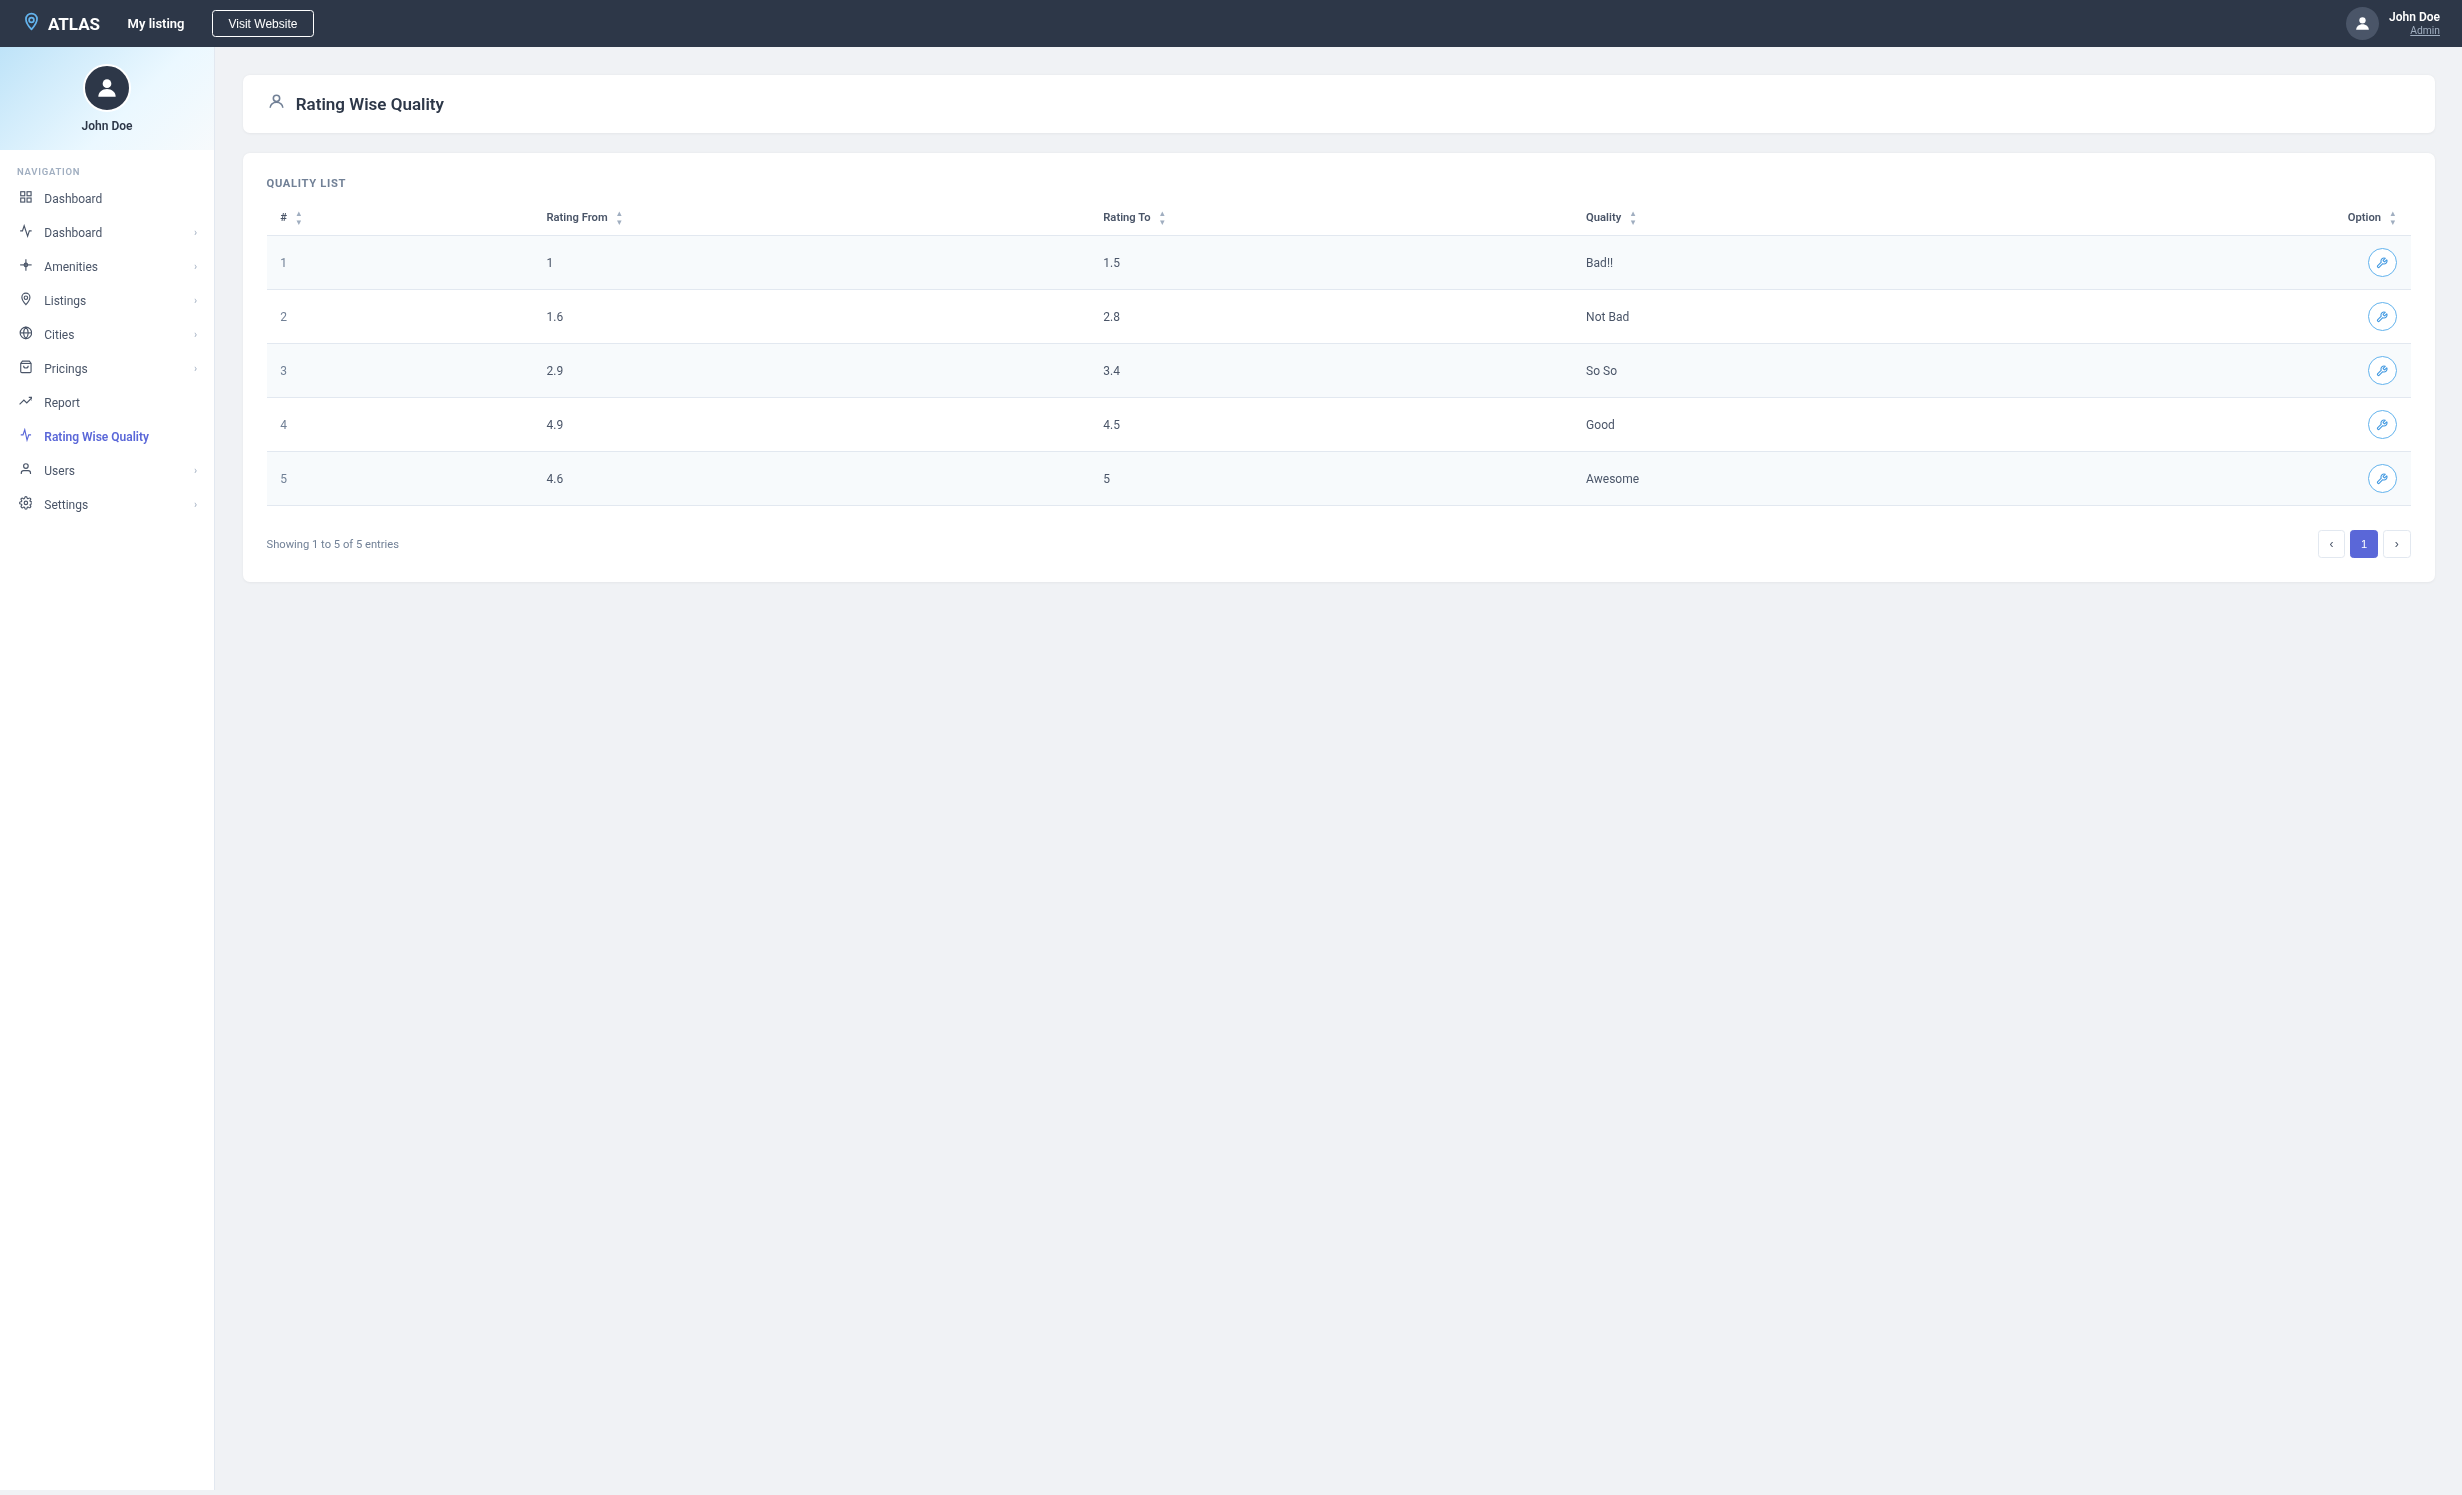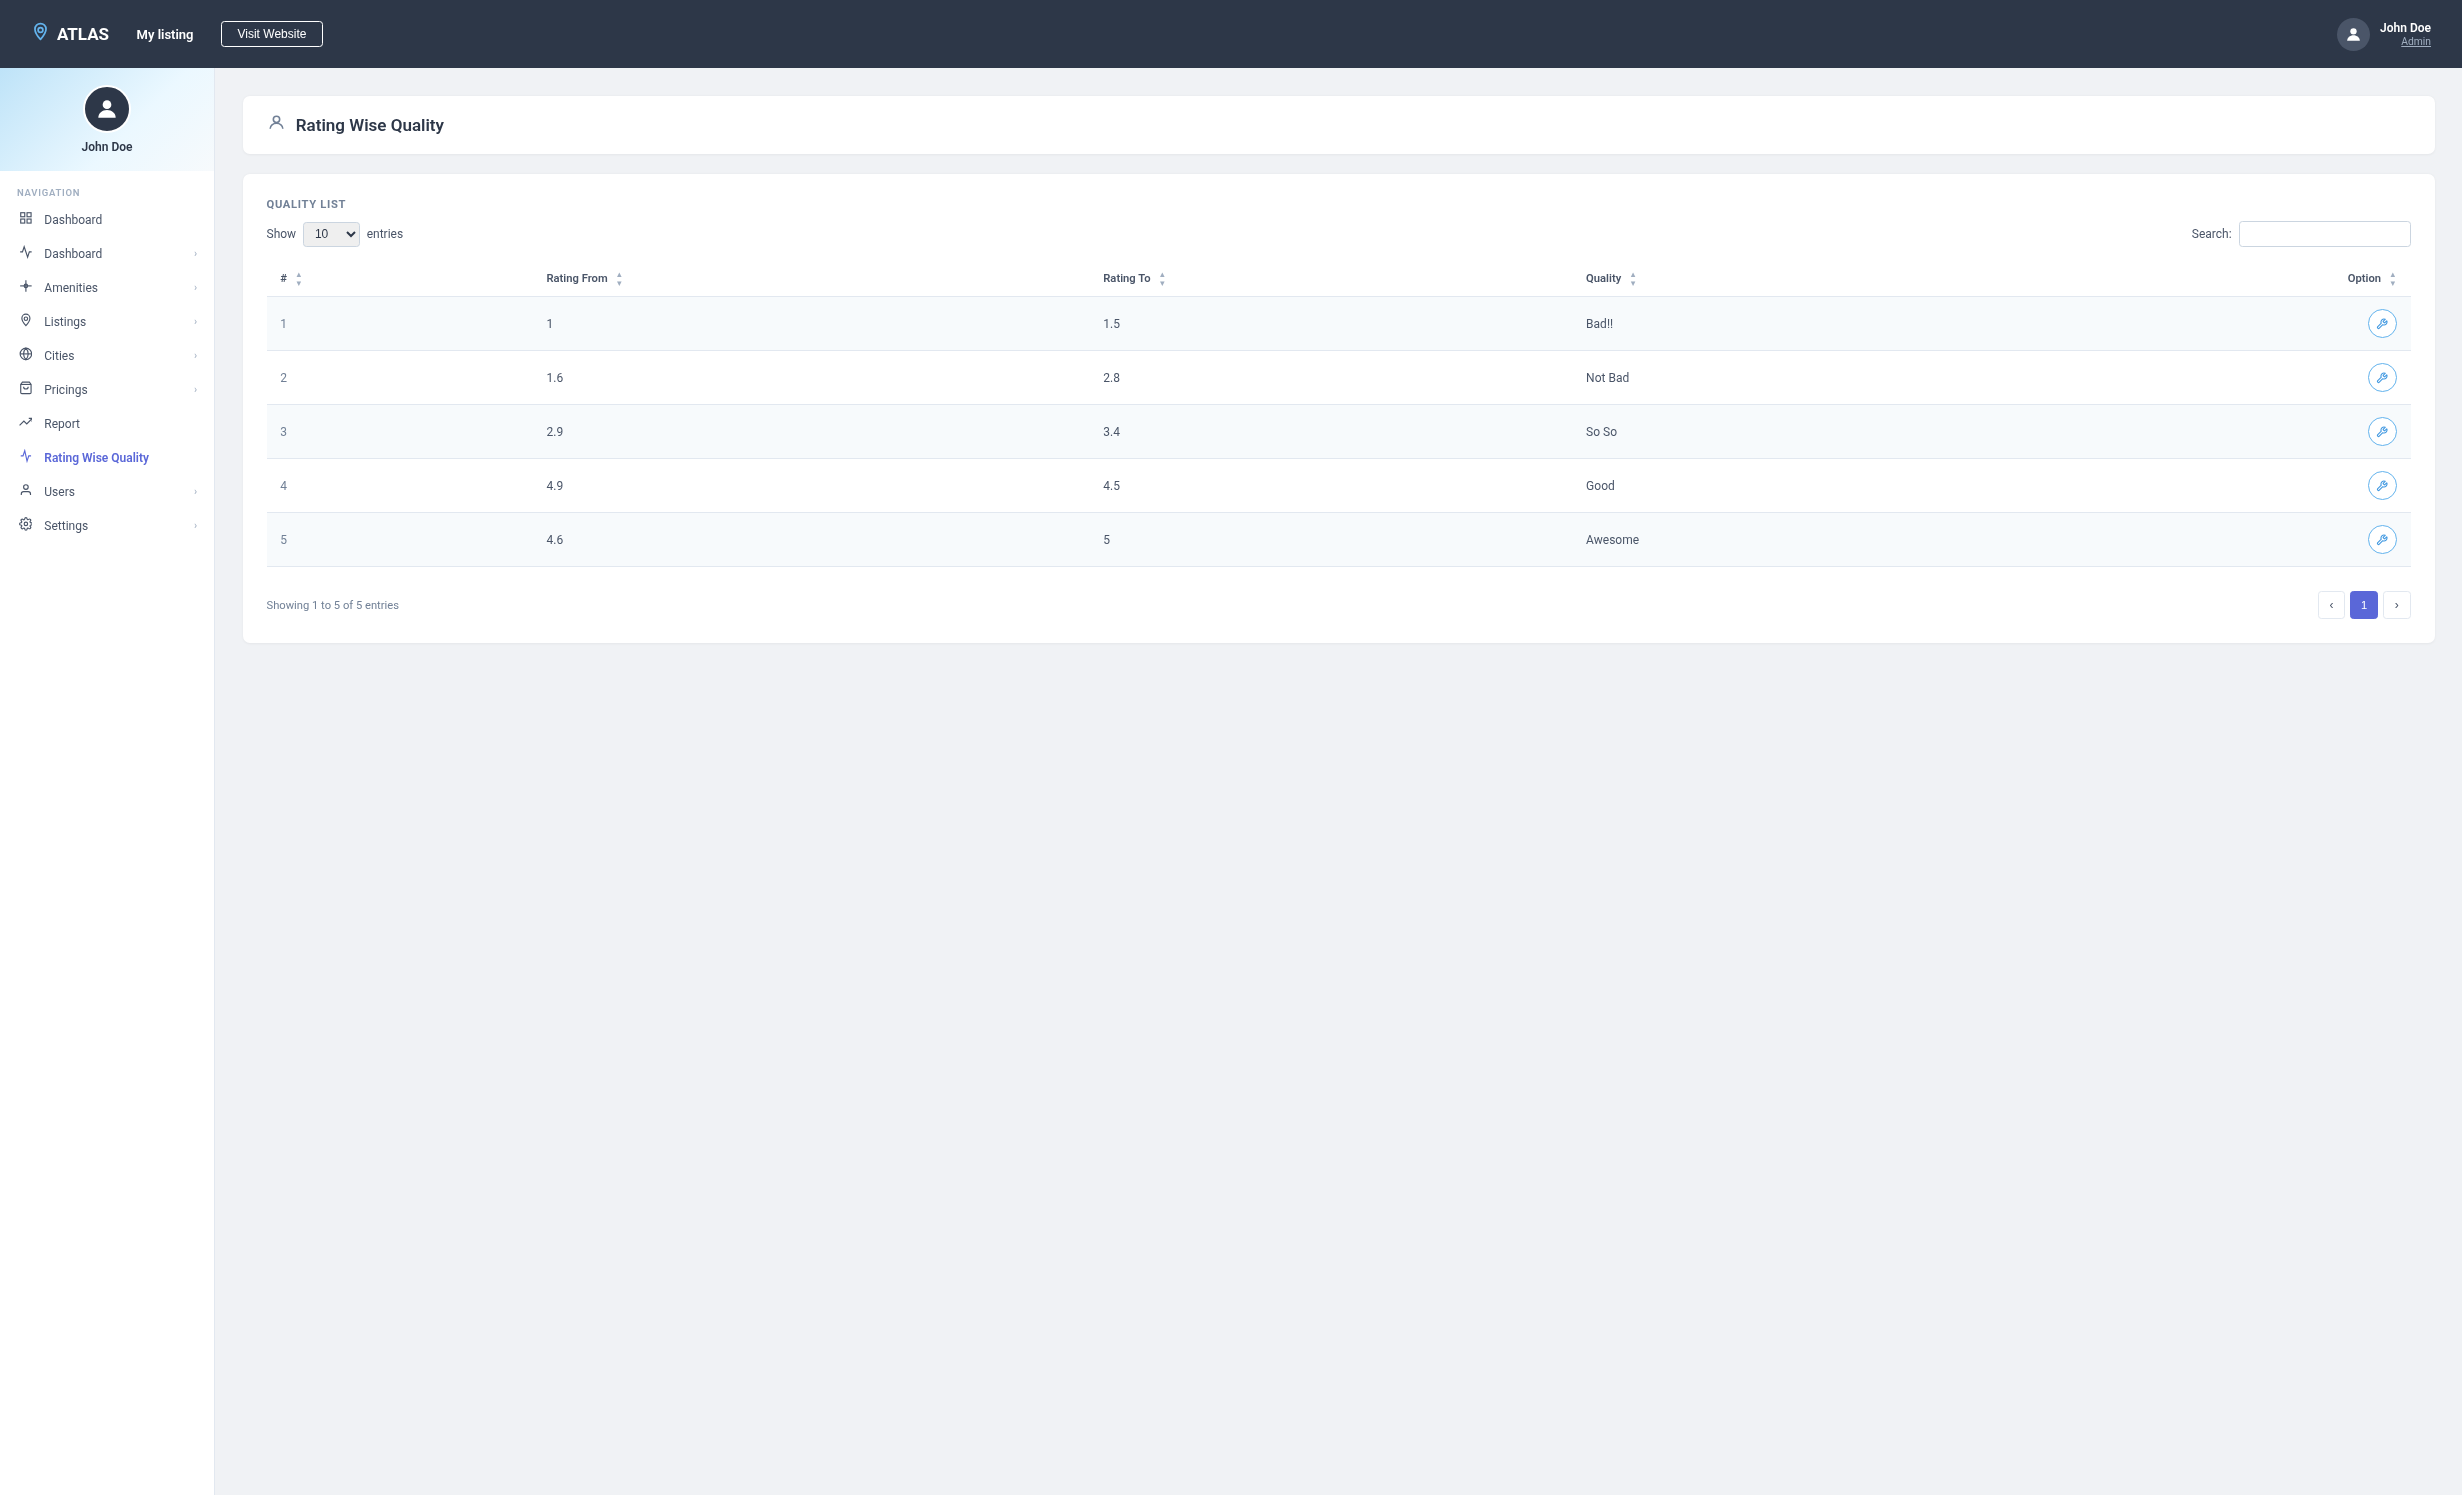--- a/index.html
+++ b/index.html
@@ -1,24 +1,24 @@
 <!DOCTYPE html>
 <html style="font-size:13.8px"><head>
   <meta charset="utf-8">
   <style>
     * { box-sizing: border-box; margin: 0; padding: 0; }
     body { font-family: -apple-system, BlinkMacSystemFont, 'Segoe UI', Roboto, sans-serif; background: #f0f2f5; color: #333; }
 
     
     .topnav {
       background: #2d3748;
-      height: 68px;
+      height: 47px;
       display: flex;
       align-items: center;
-      padding: 0 31px;
+      padding: 0 22px;
       justify-content: space-between;
     }
     .topnav-left { display: flex; align-items: center; gap: 27.5px; }
     .logo { display: flex; align-items: center; gap: 6.9px; color: white; font-size: 17px; font-weight: 700; }
     .logo-icon { color: #63b3ed; font-size: 19px; }
     .nav-link { color: white; font-size: 13px; font-weight: 600; cursor: pointer; }
     .visit-btn {
       border: 1.7px solid white;
       color: white;
       background: transparent;
@@ -359,36 +359,20 @@
             <circle cx="12" cy="8" r="4"></circle>
             <path d="M4 20c0-4 3.6-7 8-7s8 3 8 7"></path>
           </svg>
       </span>
       <span class="page-title-text">Rating Wise Quality</span>
     </div>
 
     <div class="content-card">
       <div class="quality-list-title">QUALITY LIST</div>
 
-      <div class="table-controls">
-        <div class="show-entries">
-          <span>Show</span>
-          <select>
-            <option>10</option>
-            <option>25</option>
-            <option>50</option>
-            <option>100</option>
-          </select>
-          <span>entries</span>
-        </div>
-        <div class="search-box">
-          <span>Search:</span>
-          <input class="search-input" type="text" style="">
-        </div>
-      </div>
 
       <table>
         <thead>
           <tr>
             <th>
               #
               <span class="sort-icons">
                   <span>▲</span>
                   <span>▼</span>
                 </span>

